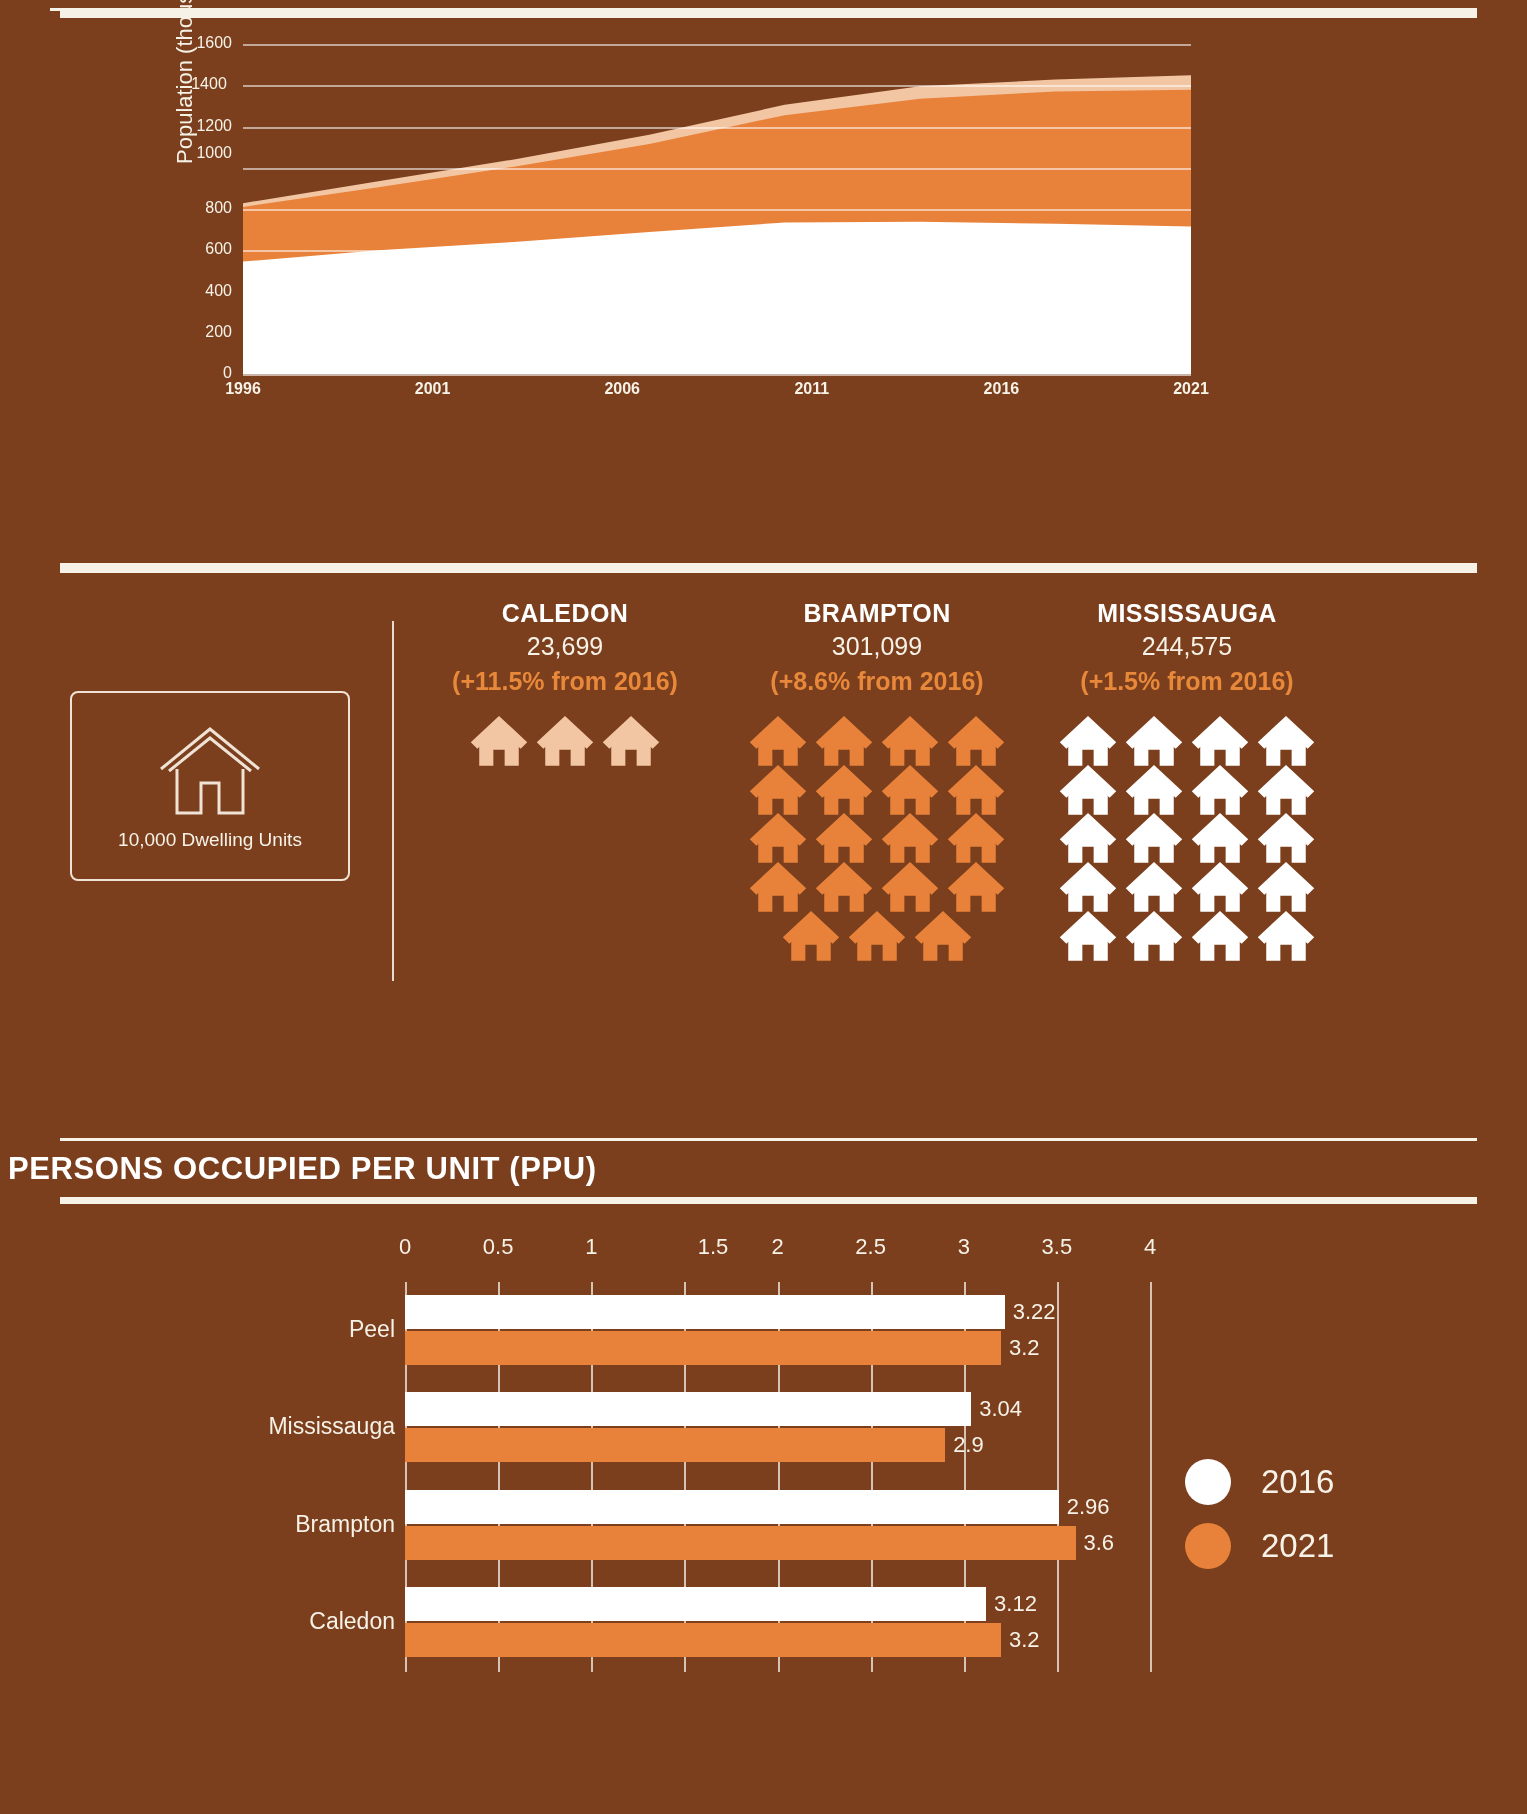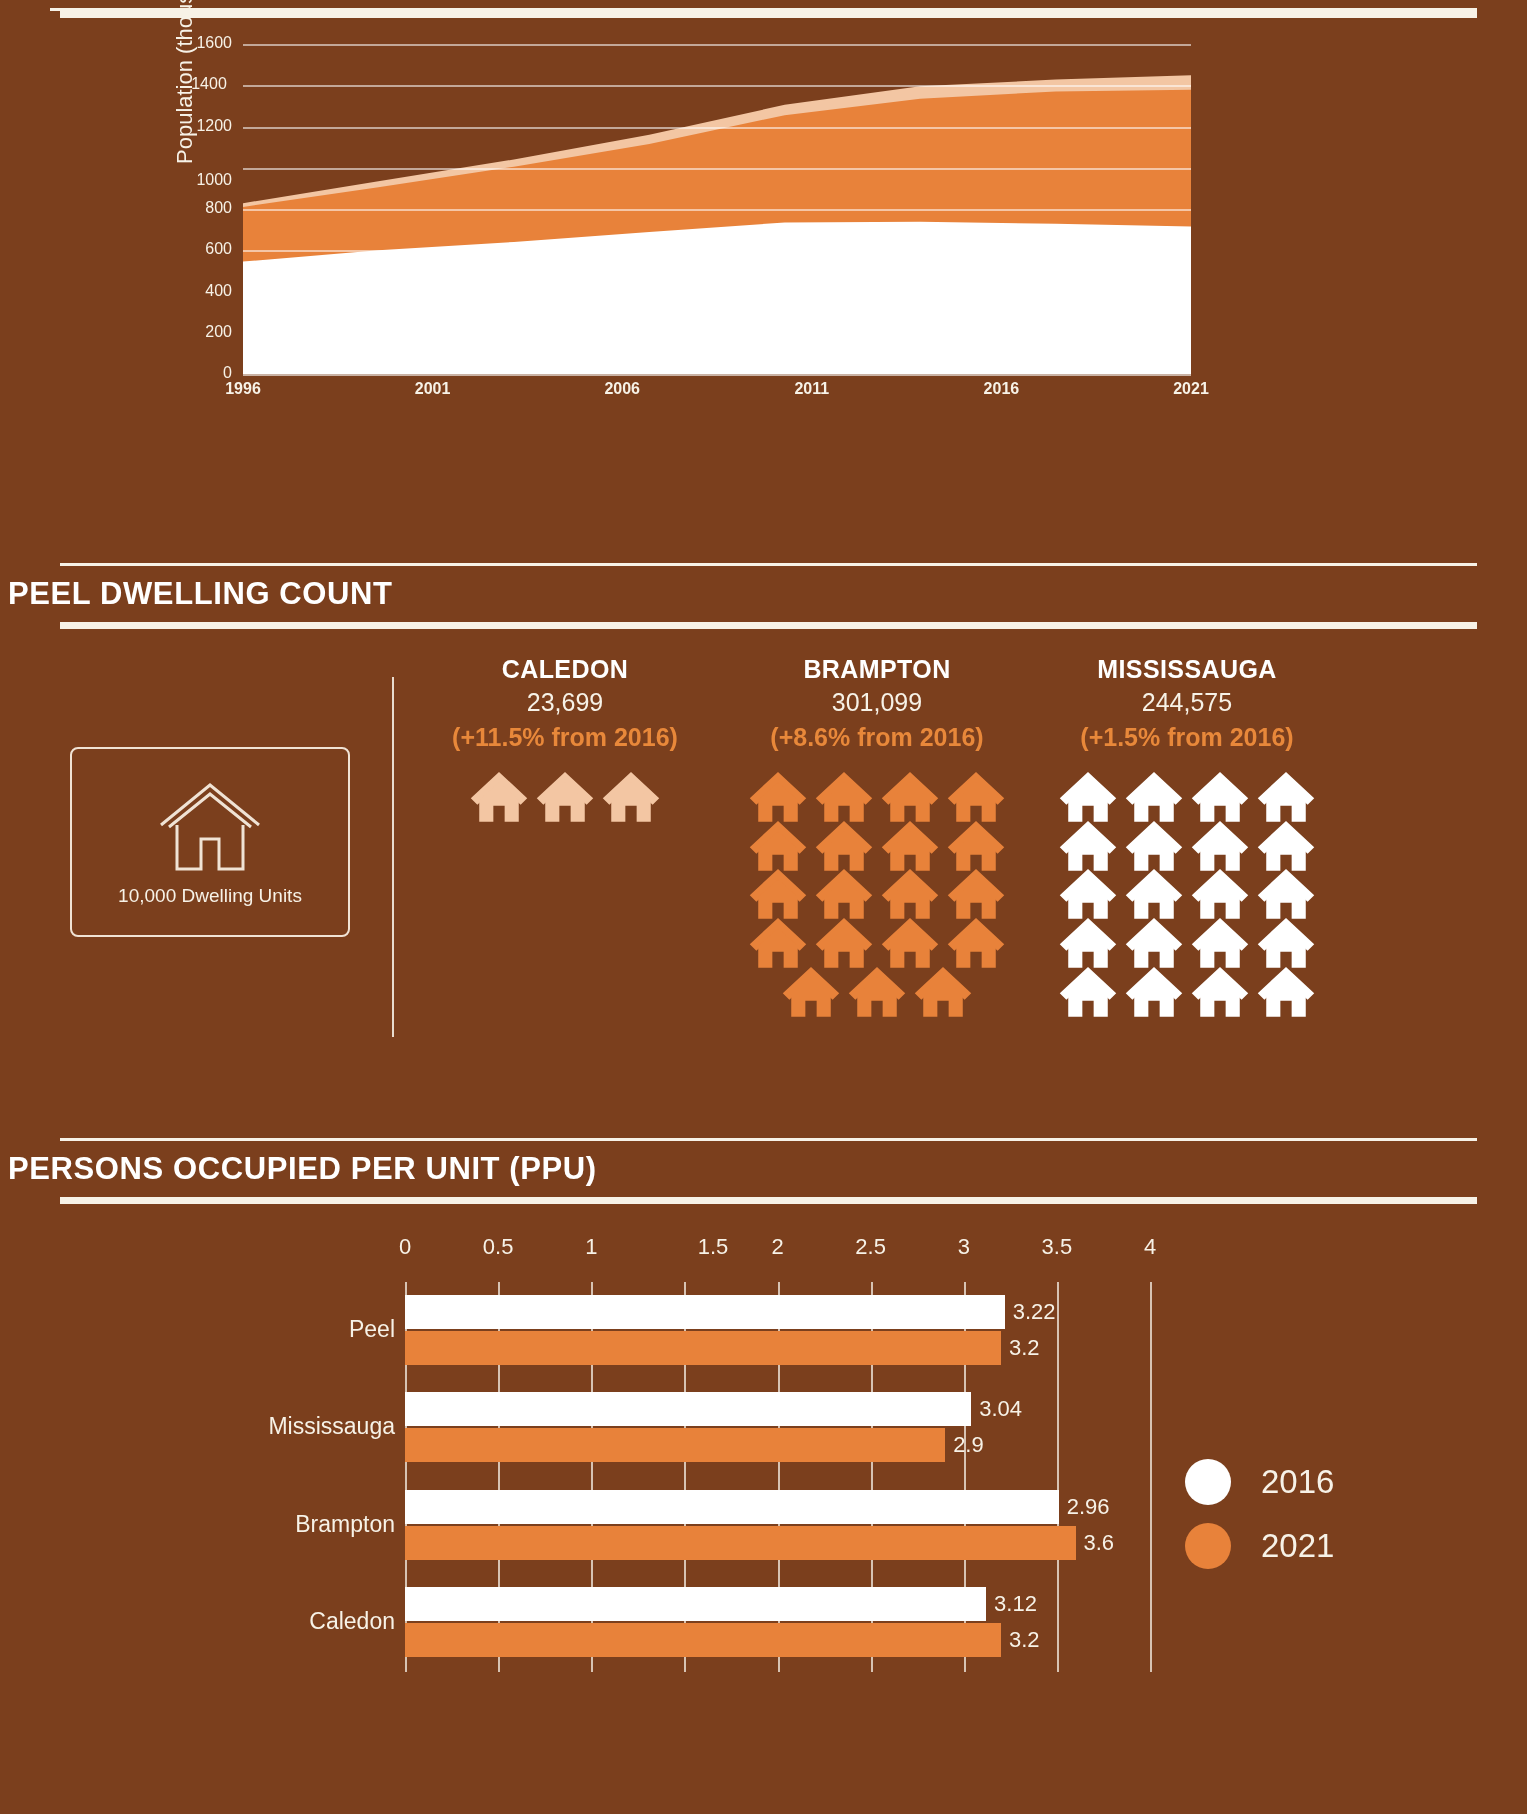--- a/index.html
+++ b/index.html
@@ -185,21 +185,21 @@
       </div>
 
     <div class="pop-chart-area">
       <div class="ylabel">Population (thousands)</div>
       <div class="yticks-col" id="pop-yticks">
           <div class="ytick" style="top: 320px;">0</div>
           <div class="ytick" style="top: 278.75px;">200</div>
           <div class="ytick" style="top: 237.5px;">400</div>
           <div class="ytick" style="top: 196.25px;">600</div>
           <div class="ytick" style="top: 155px;">800</div>
-          <div class="ytick" style="top: 127px;">1000</div>
+          <div class="ytick" style="top: 100px;">1000</div>
           <div class="ytick" style="top: 72.5px;">1200</div>
           <div class="ytick" style="top: 31.25px; text-align: center;">1400</div>
           <div class="ytick" style="top: -10px;">1600</div>
         </div>
       <svg class="plot" id="pop-plot" viewBox="0 0 948 330" preserveAspectRatio="none">
           <path d="M 0 330 L 0.0 159.2 L 135.4 137.2 L 270.9 115.5 L 406.3 90.8 L 541.7 60.8 L 677.1 42.3 L 812.6 35.5 L 948.0 31.3 L 948 330 Z" fill="#F3C6A3"></path>
           <path d="M 0 330 L 0.0 162.9 L 135.4 143.3 L 270.9 122.7 L 406.3 100.0 L 541.7 71.2 L 677.1 54.7 L 812.6 47.4 L 948.0 45.8 L 948 330 Z" fill="#E8823A"></path>
           <path d="M 0 330 L 0.0 217.6 L 135.4 206.3 L 270.9 198.0 L 406.3 188.1 L 541.7 178.4 L 677.1 177.8 L 812.6 179.8 L 948.0 182.5 L 948 330 Z" fill="#FFFFFF"></path>
         </svg>
       <div class="xaxis-line"></div>
@@ -219,21 +219,20 @@
         <div class="gridline" style="left: 243px; width: 948px; top: 82.5px; position: absolute;"></div>
         <div class="gridline" style="left: 243px; width: 948px; top: 41.25px; position: absolute;"></div>
         <div class="gridline" style="left: 243px; width: 948px; top: 0px; position: absolute;"></div>
       </div>
   </section>
 
   <section id="sec-dwell">
     <div class="rule-wrap-top">
         <div class="rule-thin"></div>
       </div>
-    <h1 class="sec-title">PEEL DWELLING COUNT</h1>
     <div class="rule-wrap-bot">
         <div class="rule-thick"></div>
       </div>
 
     <div class="dwell-body">
 
       <div class="legend-key">
         <svg width="110" height="96" viewBox="0 0 110 96">
           <path d="M6 48 L55 8 L104 48" fill="none" stroke="#F0E3D5" stroke-width="3"></path>
           <path d="M14 50 L55 17 L96 50" fill="none" stroke="#F0E3D5" stroke-width="3"></path>

